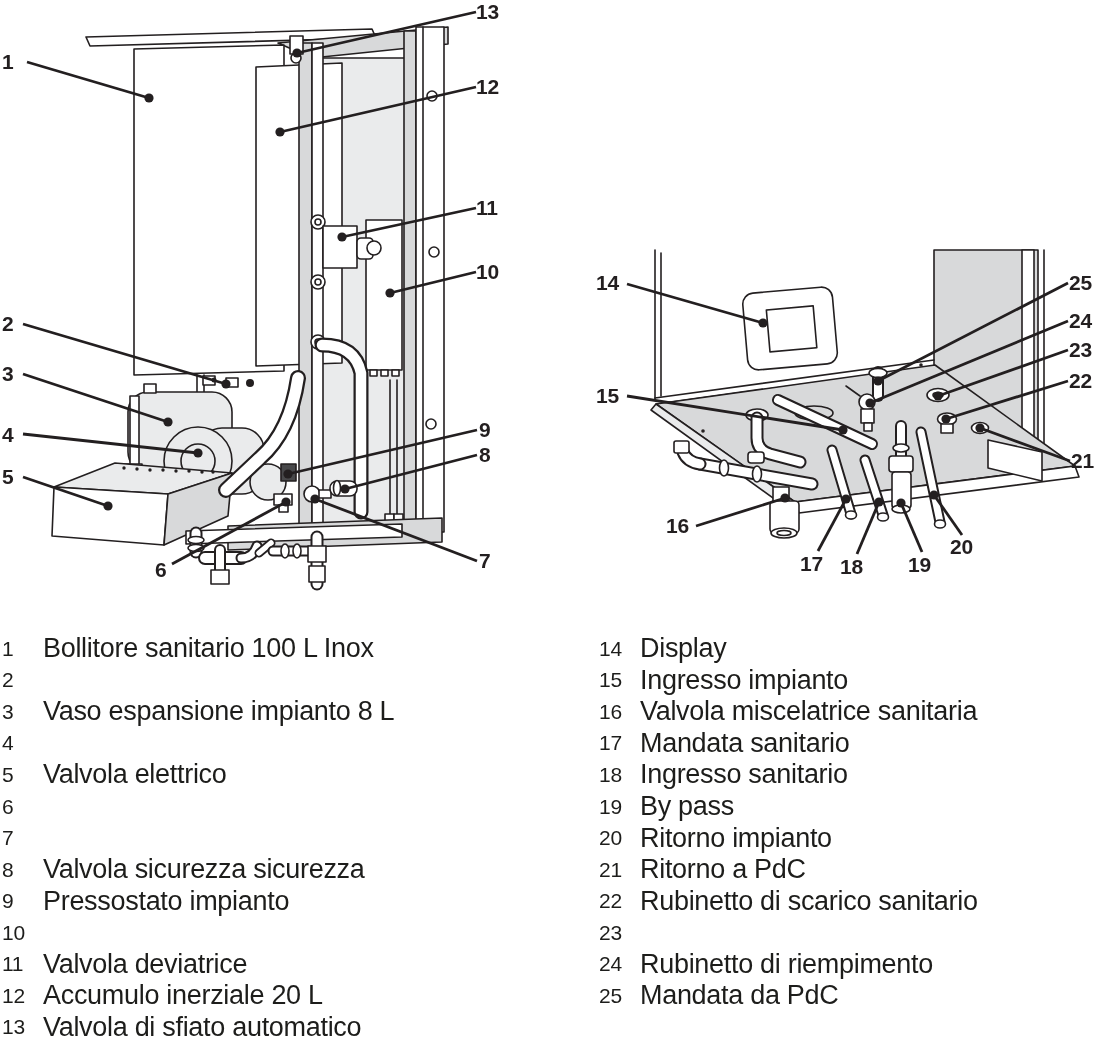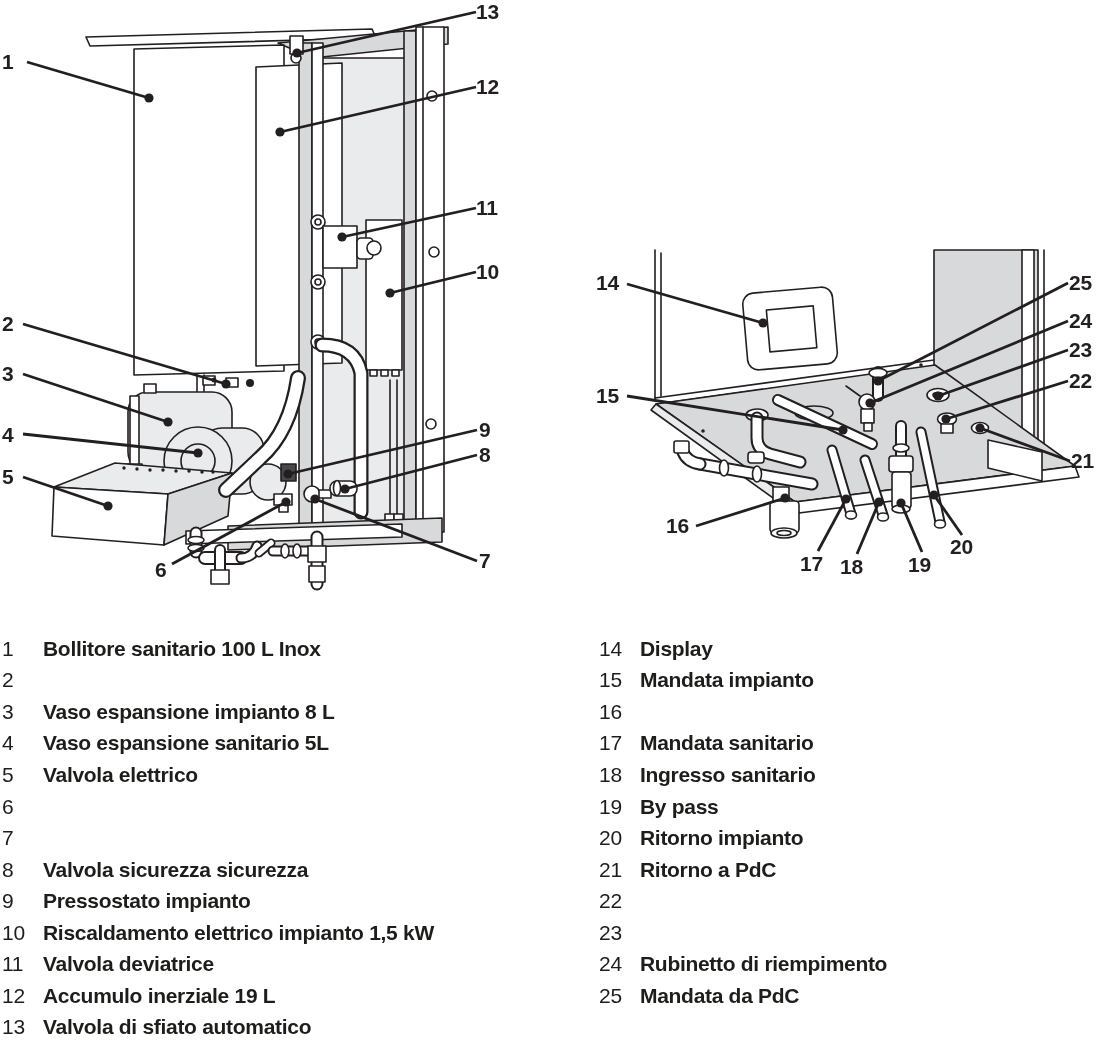--- a/index.html
+++ b/index.html
@@ -29,21 +29,21 @@
   .callout{
     position:absolute;font-size:21px;font-weight:700;line-height:23px;
     color:var(--line);letter-spacing:-0.3px;white-space:nowrap;
   }
   
   .legend-col{position:absolute;top:633px;}
   #legend-left{left:2px;width:560px;}
   #legend-right{left:599px;width:490px;}
   .lg-row{display:flex;height:31.55px;align-items:center;}
   .lg-num{flex:0 0 41px;font-size:21px;letter-spacing:-0.3px;}
-  .lg-label{font-size:21px;letter-spacing:-0.3px;white-space:nowrap;font-weight:bold;}
+  .lg-label{font-size:27px;letter-spacing:-0.3px;white-space:nowrap;}
 </style>
 </head>
 <body>
 
 <div id="stage">
 
   <svg width="1100" height="612" viewBox="0 0 1100 612">
 
     <g>
 
@@ -322,21 +322,20 @@
       </div>
       <div class="lg-row">
         <span class="lg-num">2</span>
       </div>
       <div class="lg-row">
         <span class="lg-num">3</span>
         <span class="lg-label">Vaso espansione impianto 8 L</span>
       </div>
       <div class="lg-row">
         <span class="lg-num">4</span>
-        <span class="lg-label">Vaso espansione sanitario 5L</span>
       </div>
       <div class="lg-row">
         <span class="lg-num">5</span>
         <span class="lg-label">Valvola elettrico</span>
       </div>
       <div class="lg-row">
         <span class="lg-num">6</span>
       </div>
       <div class="lg-row">
         <span class="lg-num">7</span>
@@ -344,46 +343,46 @@
       <div class="lg-row">
         <span class="lg-num">8</span>
         <span class="lg-label">Valvola sicurezza sicurezza</span>
       </div>
       <div class="lg-row">
         <span class="lg-num">9</span>
         <span class="lg-label">Pressostato impianto</span>
       </div>
       <div class="lg-row">
         <span class="lg-num">10</span>
-        <span class="lg-label">Riscaldamento elettrico impianto 1,5 kW</span>
       </div>
       <div class="lg-row">
         <span class="lg-num">11</span>
         <span class="lg-label">Valvola deviatrice</span>
       </div>
       <div class="lg-row">
         <span class="lg-num">12</span>
-        <span class="lg-label">Accumulo inerziale 19 L</span>
+        <span class="lg-label">Accumulo inerziale 20 L</span>
       </div>
       <div class="lg-row">
         <span class="lg-num">13</span>
         <span class="lg-label">Valvola di sfiato automatico</span>
       </div>
     </div>
   <div id="legend-right" class="legend-col">
       <div class="lg-row">
         <span class="lg-num">14</span>
         <span class="lg-label">Display</span>
       </div>
       <div class="lg-row">
         <span class="lg-num">15</span>
-        <span class="lg-label">Mandata impianto</span>
+        <span class="lg-label">Ingresso impianto</span>
       </div>
       <div class="lg-row">
         <span class="lg-num">16</span>
+        <span class="lg-label">Valvola miscelatrice sanitaria</span>
       </div>
       <div class="lg-row">
         <span class="lg-num">17</span>
         <span class="lg-label">Mandata sanitario</span>
       </div>
       <div class="lg-row">
         <span class="lg-num">18</span>
         <span class="lg-label">Ingresso sanitario</span>
       </div>
       <div class="lg-row">
@@ -393,20 +392,21 @@
       <div class="lg-row">
         <span class="lg-num">20</span>
         <span class="lg-label">Ritorno impianto</span>
       </div>
       <div class="lg-row">
         <span class="lg-num">21</span>
         <span class="lg-label">Ritorno a PdC</span>
       </div>
       <div class="lg-row">
         <span class="lg-num">22</span>
+        <span class="lg-label">Rubinetto di scarico sanitario</span>
       </div>
       <div class="lg-row">
         <span class="lg-num">23</span>
       </div>
       <div class="lg-row">
         <span class="lg-num">24</span>
         <span class="lg-label">Rubinetto di riempimento</span>
       </div>
       <div class="lg-row">
         <span class="lg-num">25</span>

